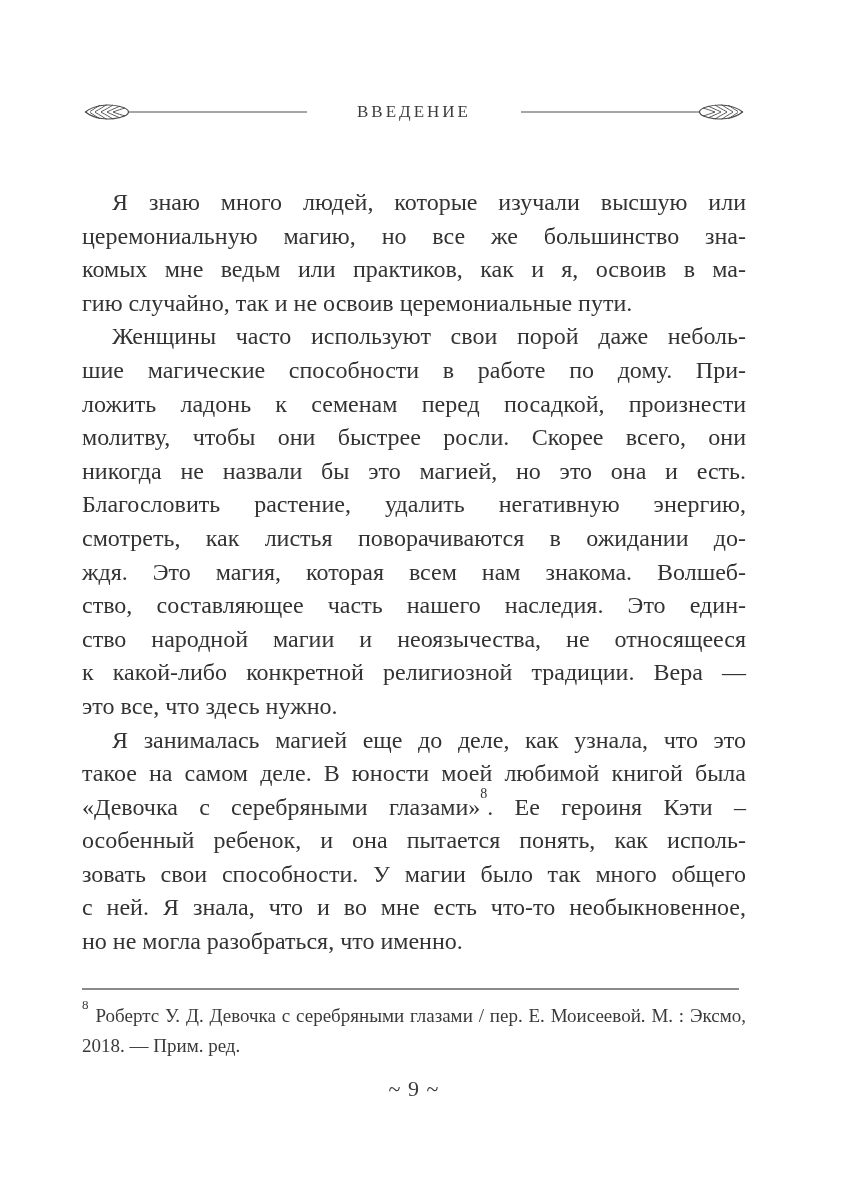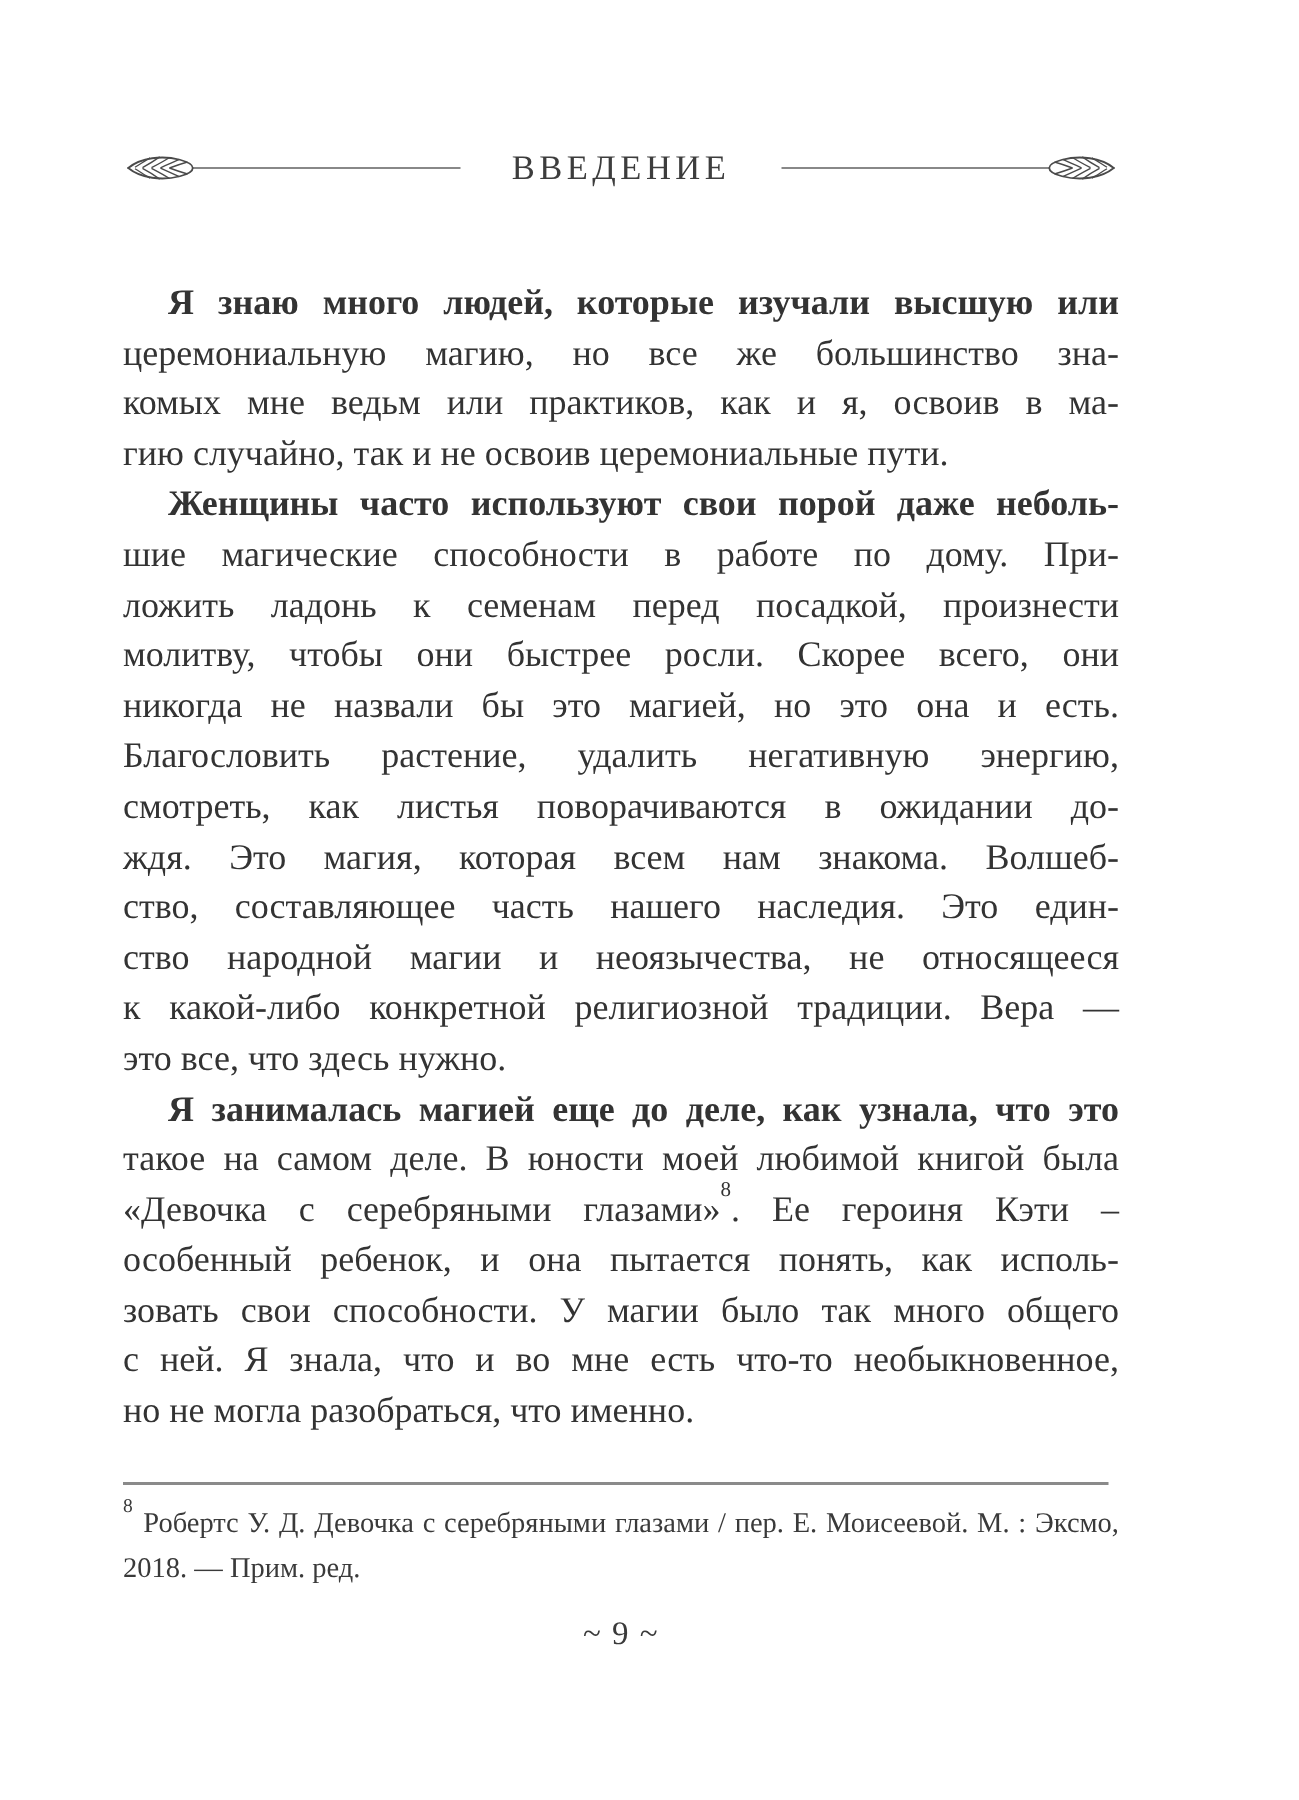--- a/index.html
+++ b/index.html
@@ -12,34 +12,34 @@
     overflow: hidden;
   }
   .column { position: absolute; left: 82px; top: 0; width: 664px; height: 1200px; }
 
   
   .chapter-header {
     position: absolute; top: 98px; left: 0; right: 0; height: 28px;
     display: flex; align-items: center; justify-content: space-between;
   }
   .chapter-title {
-    margin: 0; font-size: 23px; font-weight: 400;
+    margin: 0; font-size: 17px; font-weight: 400;
     letter-spacing: 3px; color: #3d3d3d; white-space: nowrap;
   }
   .orn { flex: none; display: block; }
   .flip { transform: scaleX(-1); }
 
   
   .body-text { position: absolute; top: 186px; left: 0; right: 0; }
   .line {
     font-size: 24px; line-height: 33.6px;
     text-align: justify; text-align-last: justify;
     white-space: normal;
   }
-  .line.first { text-indent: 30px; font-weight: bold; }
+  .line.first { text-indent: 30px; }
   .line.plast { text-align-last: left; }
   .line sup { font-size: 14px; line-height: 0; position: relative; top: -8px; }
 
   
   .fn-sep {
     position: absolute; top: 988px; left: 0; width: 657px;
     border-top: 2px solid var(--separator, #8a8a8a);
   }
   .footnote {
     position: absolute; top: 1001px; left: 0; right: 0;

